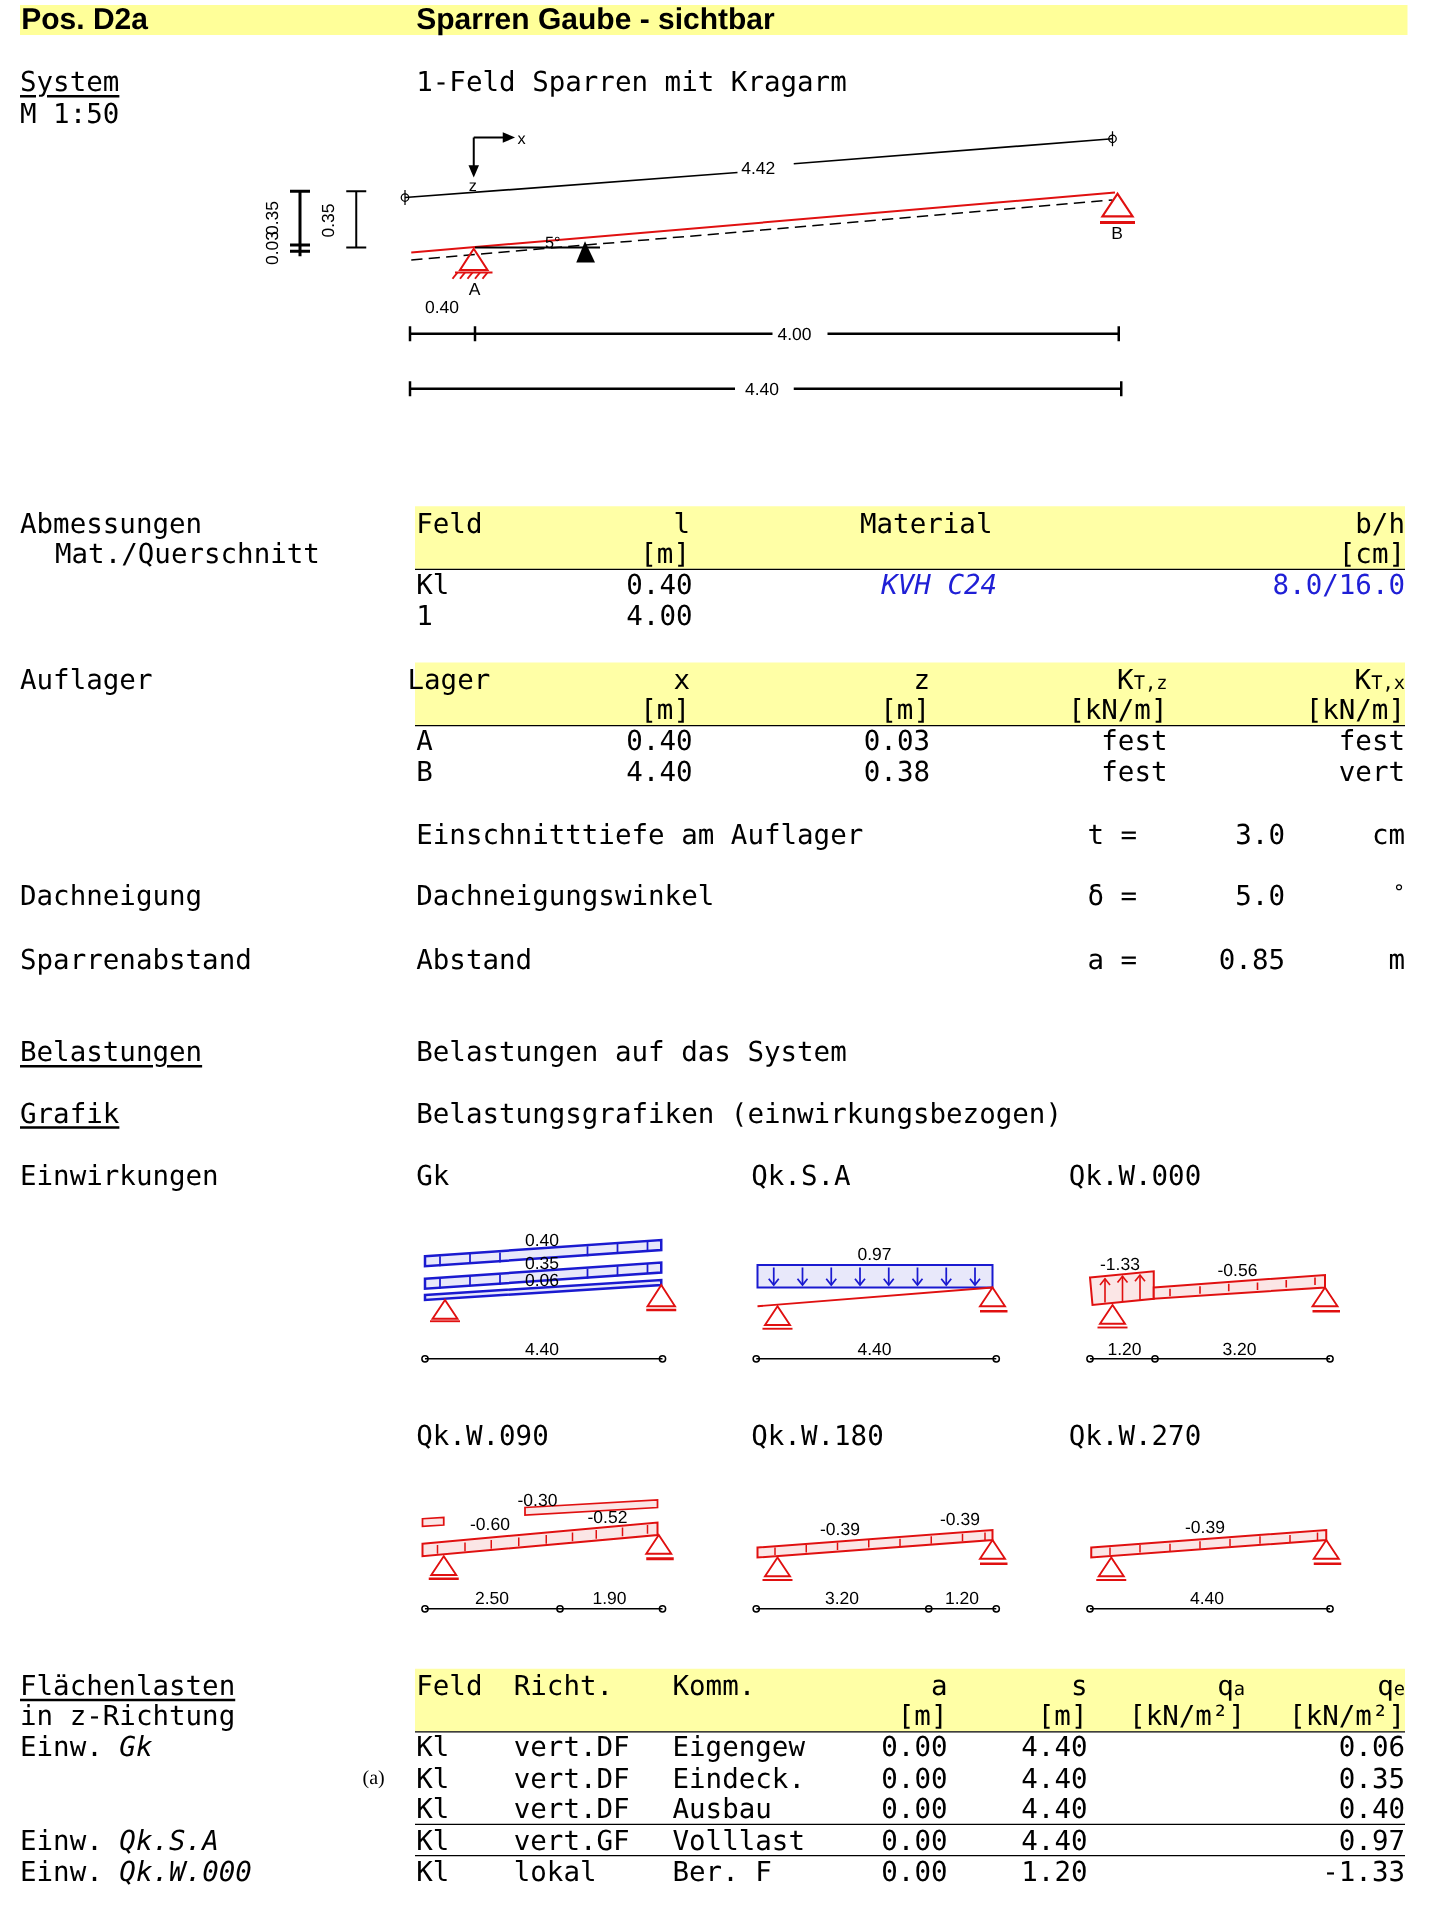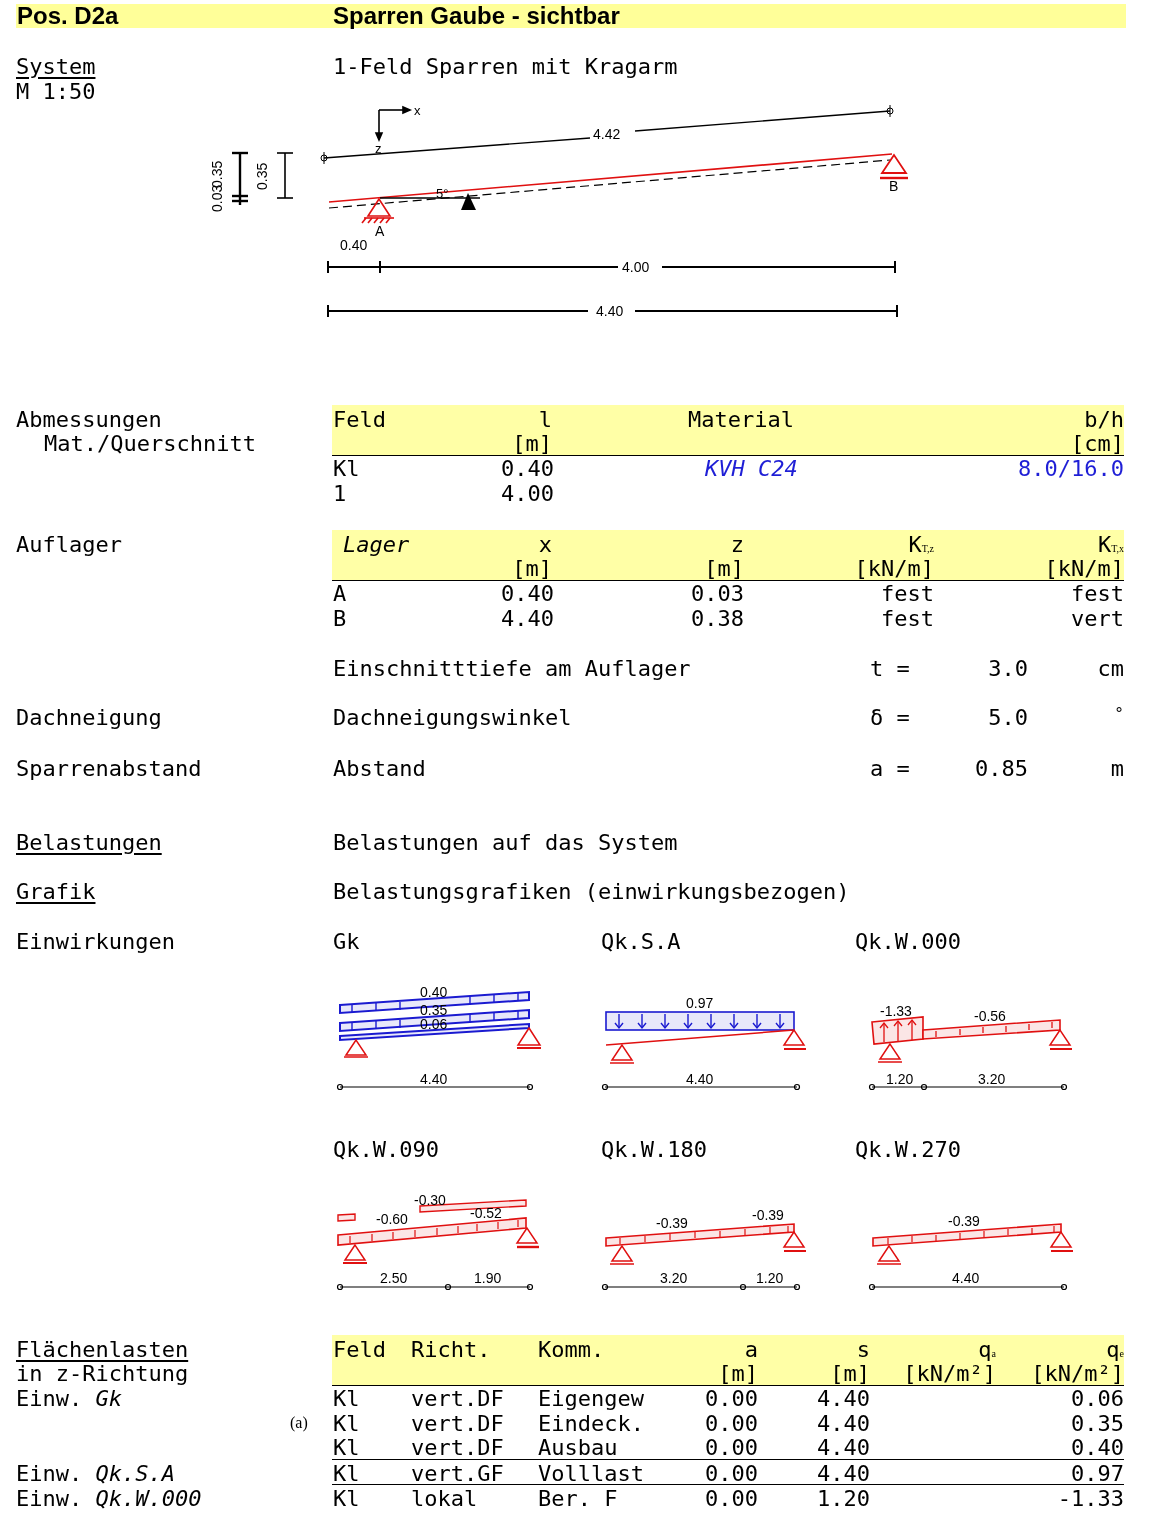--- a/index.html
+++ b/index.html
@@ -8,21 +8,21 @@
   .abs { position: absolute; white-space: pre; }
   .hdr-band { position: absolute; left: 16px; top: 4px; width: 1110px; height: 24px; background: #ffff99; }
   .hdr-text { position: absolute; top: 5px; font-family: "Liberation Sans", sans-serif; font-weight: bold; font-size: 24px; line-height: 22px; }
   .ul { text-decoration: underline; text-underline-offset: 3px; }
   .yellow { position: absolute; background: #ffffa6; }
   .rule { position: absolute; height: 1px; background: #000; }
   .blue { color: #1f1fd6; }
   .ital { font-style: italic; }
   .right { text-align: right; }
   svg text { font-family: "Liberation Sans", sans-serif; }
-  .sub { font-size: 10px; font-family: Liberation Serif, serif; }
+  .sub { font-size: 15px; }
 </style>
 </head>
 <body>
 
 <div class="hdr-band"></div>
 <div class="hdr-text" style="left:17px;">Pos. D2a</div>
 <div class="hdr-text" style="left:333px;">Sparren Gaube - sichtbar</div>
 
 <div class="abs mono ul" style="left:16px;top:54px;">System</div>
 <div class="abs mono" style="left:16px;top:79px;">M 1:50</div>
@@ -120,21 +120,21 @@
   <div class="abs mono blue right" style="left:950px;width:174px;top:456px;">8.0/16.0</div>
 </div>
 <div>
   <div class="abs mono" style="left:333px;top:481px;">1</div>
   <div class="abs mono right" style="left:440px;width:114px;top:481px;">4.00</div>
 </div>
 
 <div class="abs mono" style="left:16px;top:532px;">Auflager</div>
 <div class="yellow" style="left:332px;top:530px;width:792px;height:50px;"></div>
 <div class="rule" style="left:332px;top:580px;width:792px;"></div>
-<div class="abs mono" style="left:343px;top:532px;font-style:italic;">Lager</div>
+<div class="abs mono" style="left:326px;top:532px;">Lager</div>
 <div class="abs mono right" style="left:440px;width:112px;top:532px;">x</div>
 <div class="abs mono right" style="left:440px;width:112px;top:556px;">[m]</div>
 <div class="abs mono right" style="left:630px;width:114px;top:532px;">z</div>
 <div class="abs mono right" style="left:630px;width:114px;top:556px;">[m]</div>
 <div class="abs mono right" style="left:800px;width:134px;top:532px;"><span>K</span><span class="sub">T,z</span></div>
 <div class="abs mono right" style="left:800px;width:134px;top:556px;">[kN/m]</div>
 <div class="abs mono right" style="left:990px;width:134px;top:532px;"><span>K</span><span class="sub">T,x</span></div>
 <div class="abs mono right" style="left:990px;width:134px;top:556px;">[kN/m]</div>
 
 <div>

